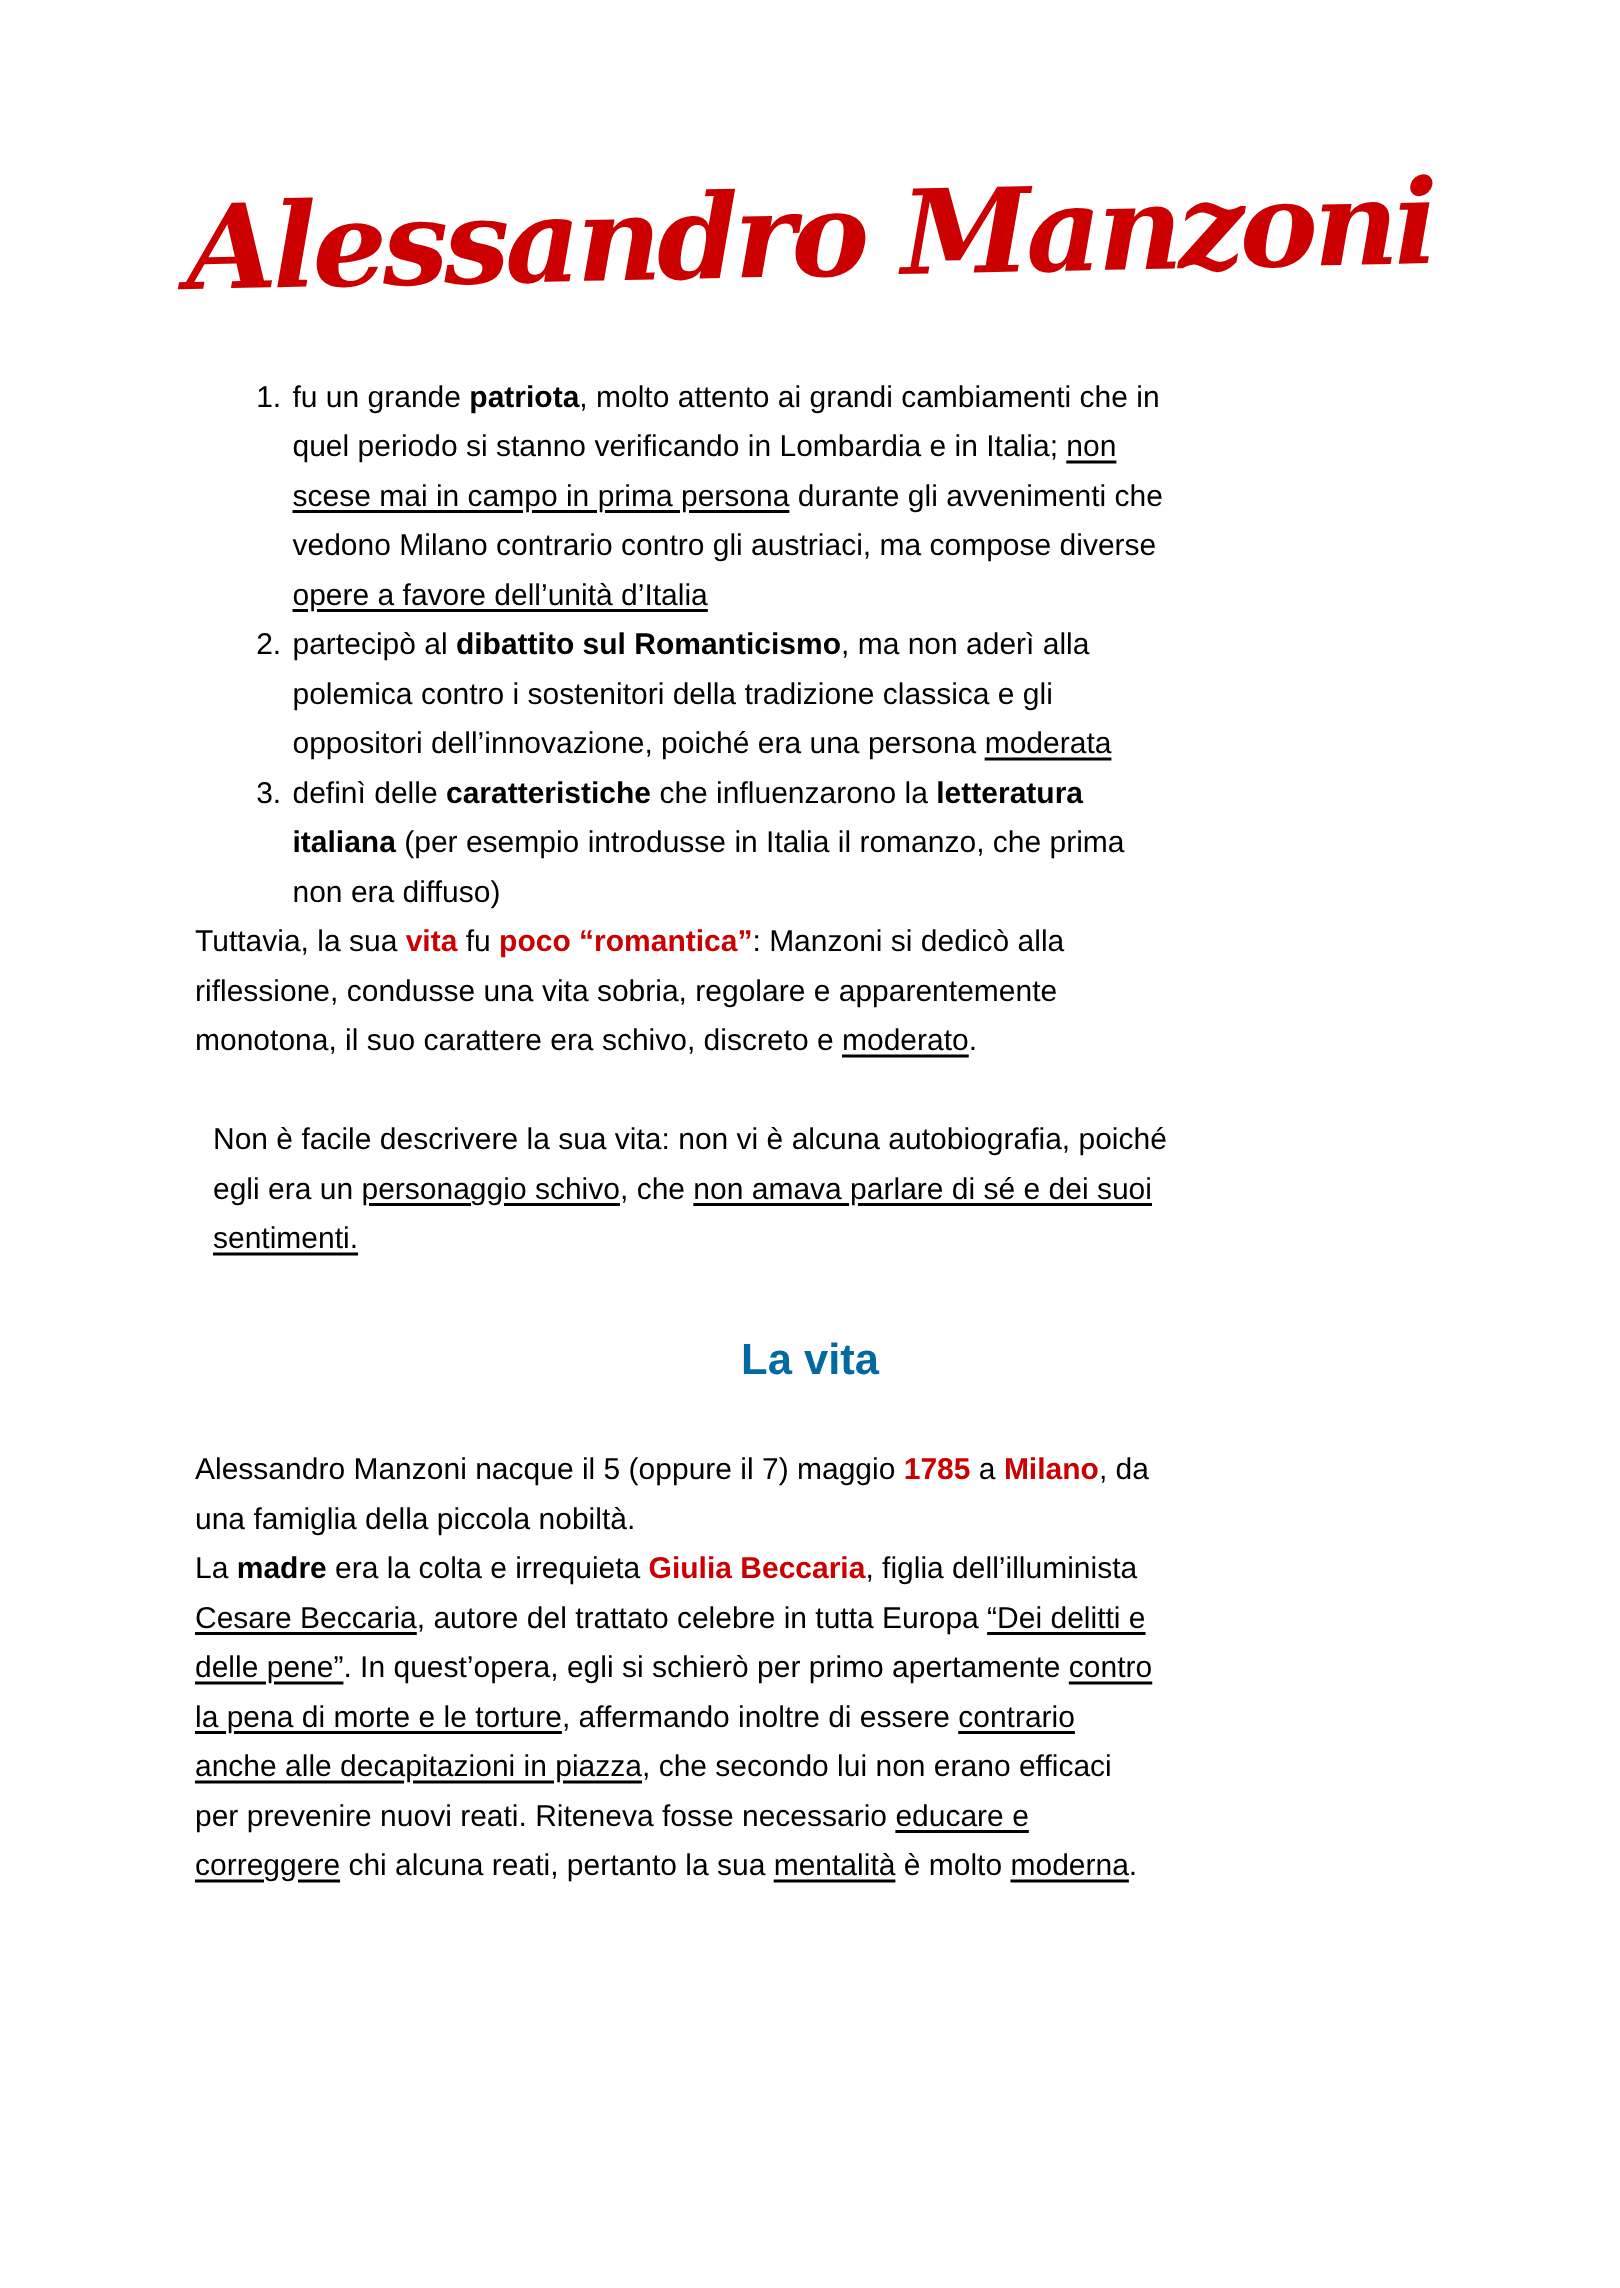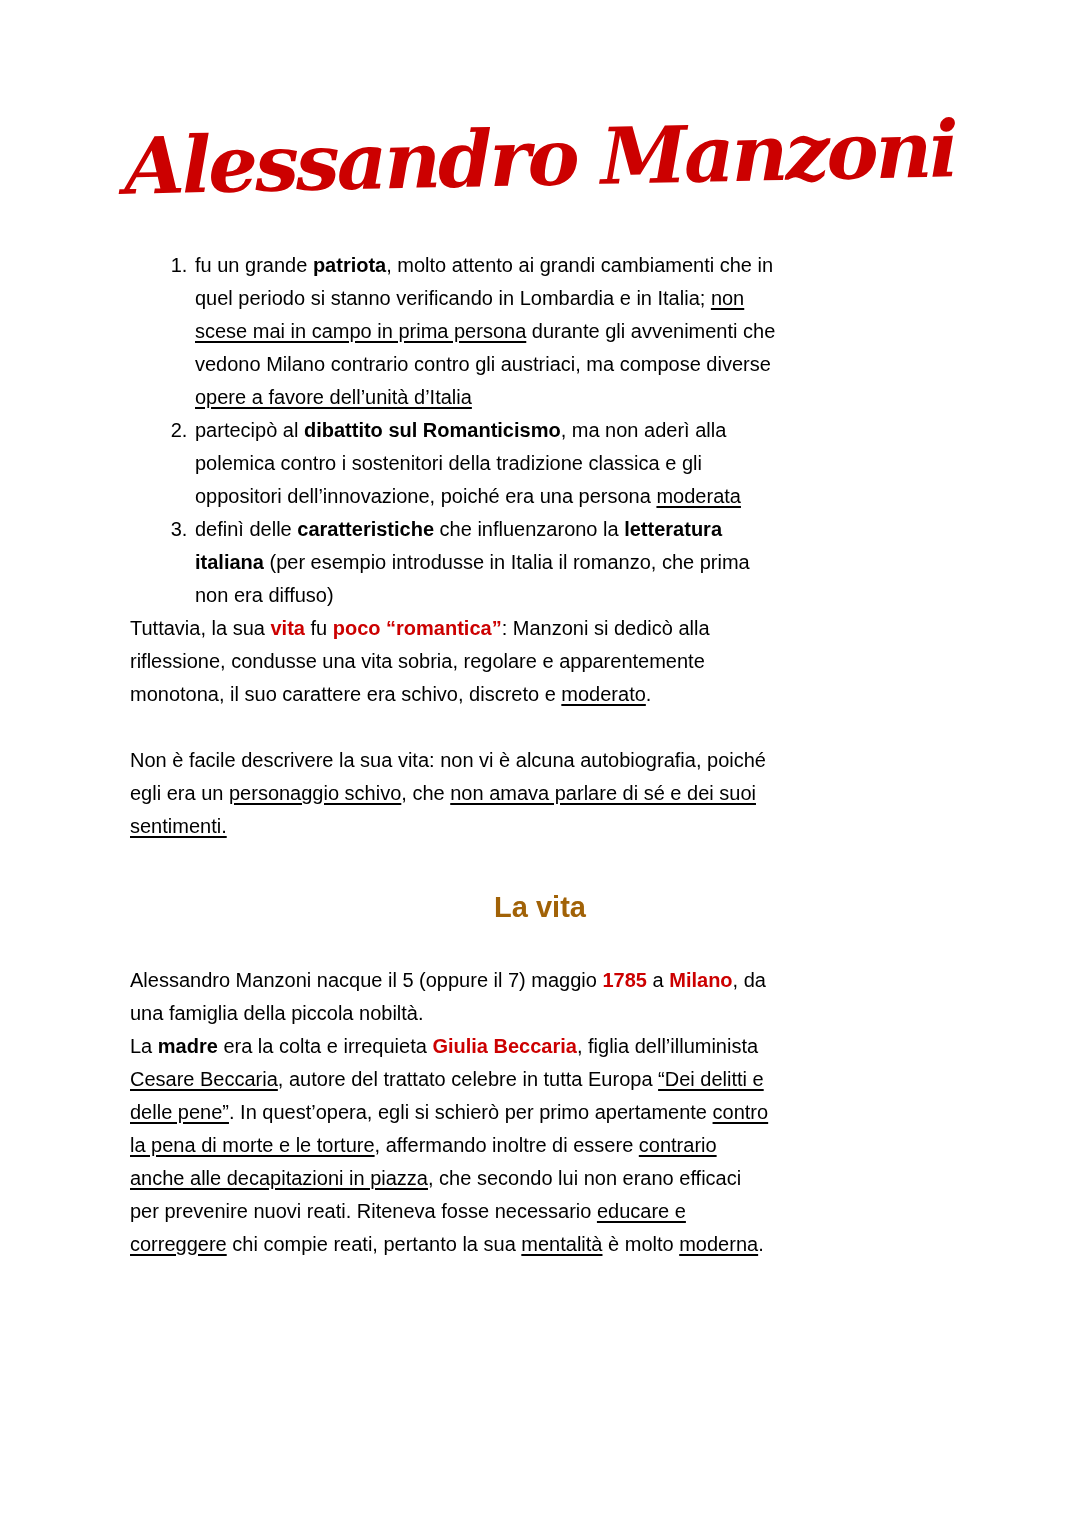--- a/index.html
+++ b/index.html
@@ -33,28 +33,28 @@
   }
   .num-list {
     margin: 0;
     padding-left: 63px;
     list-style: decimal;
   }
   .num-list > li { padding-left: 2px; }
   .b { font-weight: 700; }
   .u { text-decoration: underline; text-underline-offset: 3px; }
   .r { color: var(--accent); font-weight: 700; }
-  .gap-top { margin-top: 33px; }
+  .gap-top { margin-top: 33px; margin-left: 12px; }
   .section-heading {
     margin: 48px 0 40px 0;
     text-align: center;
     font-size: 29px;
     font-weight: 700;
     font-family: "Liberation Sans", sans-serif;
-    color: #a16207;
+    color: #0369a1;
   }
 </style>
 </head>
 <body>
 
 <div class="page">
 
   <h1 class="doc-title">Alessandro Manzoni</h1>
 
   <div class="content">
@@ -86,16 +86,16 @@
 
     <p class="para"><span>Alessandro Manzoni nacque il 5 (oppure il 7) maggio </span><span class="b r">1785</span><span> a </span><span class="b r">Milano</span><span>, da
 una famiglia della piccola nobiltà.</span></p>
 
     <p class="para"><span>La </span><span class="b">madre</span><span> era la colta e irrequieta </span><span class="b r">Giulia Beccaria</span><span>, figlia dell’illuminista
 </span><span class="u">Cesare Beccaria</span><span>, autore del trattato celebre in tutta Europa </span><span class="u">“Dei delitti e
 delle pene”</span><span>. In quest’opera, egli si schierò per primo apertamente </span><span class="u">contro
 la pena di morte e le torture</span><span>, affermando inoltre di essere </span><span class="u">contrario
 anche alle decapitazioni in piazza</span><span>, che secondo lui non erano efficaci
 per prevenire nuovi reati. Riteneva fosse necessario </span><span class="u">educare e
-correggere</span><span> chi compie reati, pertanto la sua </span><span class="u">mentalità</span><span> è molto </span><span class="u">moderna</span><span>.</span></p>
+correggere</span><span> chi alcuna reati, pertanto la sua </span><span class="u">mentalità</span><span> è molto </span><span class="u">moderna</span><span>.</span></p>
 
   </div>
 </div>
 
 </body></html>

